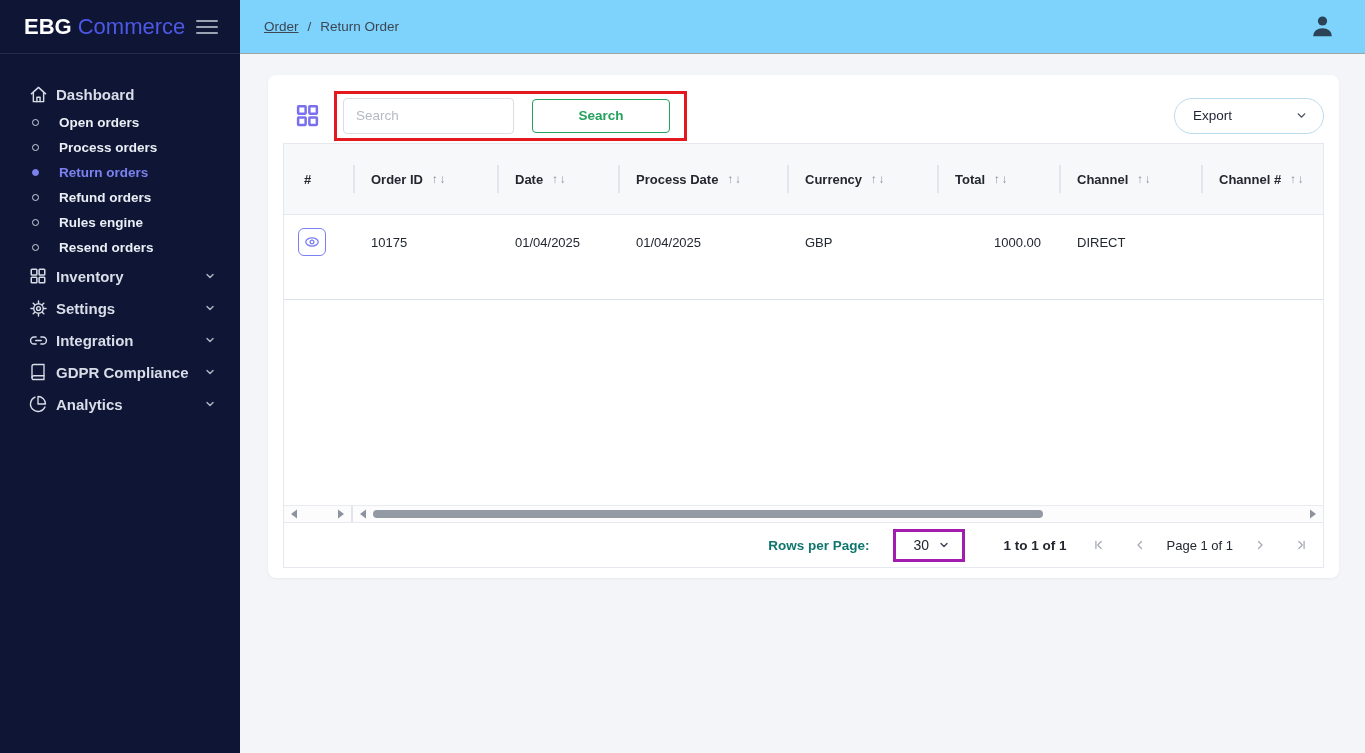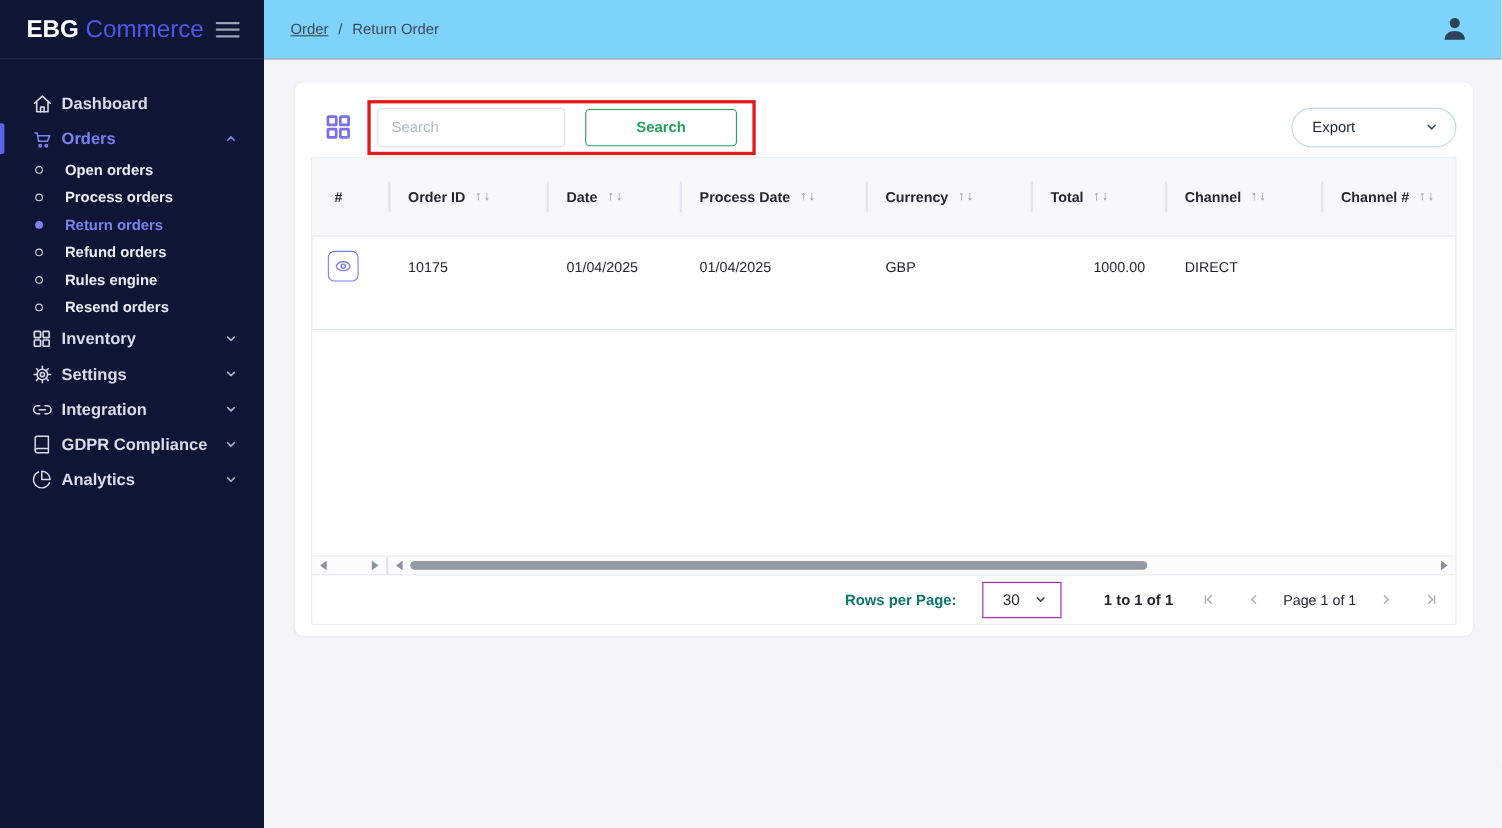--- a/index.html
+++ b/index.html
@@ -63,21 +63,21 @@
   .scrollstrip { height:17px; border-top:1px solid #e8ebf0; display:flex; background:#fcfcfd; }
   .ss-left { width:69px; flex-shrink:0; display:flex; align-items:center; justify-content:space-between; padding:0 6px; border-right:2px solid #e2e5eb; }
   .ss-main { flex:1; display:flex; align-items:center; padding:0 6px; }
   .ss-track { flex:1; display:flex; align-items:center; margin:0 6px; }
   .ss-thumb { height:8px; border-radius:4px; background:#949aa4; width:72%; cursor:grab; }
   .ss-arrow { display:flex; cursor:pointer; }
 
   
   .pagerow { height:45px; border-top:1px solid #e5e8ee; display:flex; align-items:center; justify-content:flex-end; padding-right:16px; background:#fff; }
   .rpp-label { font-size:13.5px; font-weight:bold; color:#0f766e; }
-  .rpp-select { width:72px; height:33px; margin-left:24px; border:1px solid #a21caf; display:flex; align-items:center; justify-content:space-between; padding:0 12px 0 17px; font-size:14px; color:#23272f; background:#fff; cursor:pointer; }
+  .rpp-select { width:72px; height:33px; margin-left:24px; border:3px solid #a21caf; display:flex; align-items:center; justify-content:space-between; padding:0 12px 0 17px; font-size:14px; color:#23272f; background:#fff; cursor:pointer; }
   .range-text { font-size:13.5px; font-weight:bold; color:#23272f; margin-left:38px;text-align:right; }
   .pag-btn { display:flex; color:#a6acb6; margin-left:26px; cursor:pointer; }
   .page-text { font-size:13px; color:#23272f; margin-left:20px; }
   .pag-btn.next { margin-left:20px; }
 
   
   .footer { height:35px; flex-shrink:0; background:#0f1635; display:flex; align-items:center; padding-left:24px; font-size:13px; color:#c3c8d2; }
   .footer-link { color:#9aa0f5; text-decoration:underline; cursor:pointer; }
 
   svg { display:block; }
@@ -105,35 +105,20 @@
       <div class="nav-item">
         <span class="nicon">
           <svg width="19" height="19" viewBox="0 0 24 24" fill="none" stroke="currentColor" stroke-width="1.8" stroke-linecap="round" stroke-linejoin="round">
               <path d="M3 11.2L12 3l9 8.2"></path>
               <path d="M5.5 9.7V21h13V9.7"></path>
               <path d="M10 21v-5.6h4V21"></path>
             </svg>
         </span>
         <span>Dashboard</span>
       </div>
-      <div class="nav-item active">
-        <span class="nicon">
-          <svg width="19" height="19" viewBox="0 0 24 24" fill="none" stroke="currentColor" stroke-width="1.8" stroke-linecap="round" stroke-linejoin="round">
-              <circle cx="9.5" cy="19.5" r="1.4"></circle>
-              <circle cx="16.5" cy="19.5" r="1.4"></circle>
-              <path d="M3.5 5h2.5l1.8 9.5h10L20.5 8H7"></path>
-            </svg>
-        </span>
-        <span>Orders</span>
-        <span class="caret">
-          <svg width="12" height="12" viewBox="0 0 24 24" fill="none" stroke="currentColor" stroke-width="3" stroke-linecap="round" stroke-linejoin="round">
-              <polyline points="6 15 12 9 18 15"></polyline>
-            </svg>
-        </span>
-      </div>
       <div class="sub-item">
         <span class="bullet"></span>
         <span>Open orders</span>
       </div>
       <div class="sub-item">
         <span class="bullet"></span>
         <span>Process orders</span>
       </div>
       <div class="sub-item active">
         <span class="bullet"></span>

